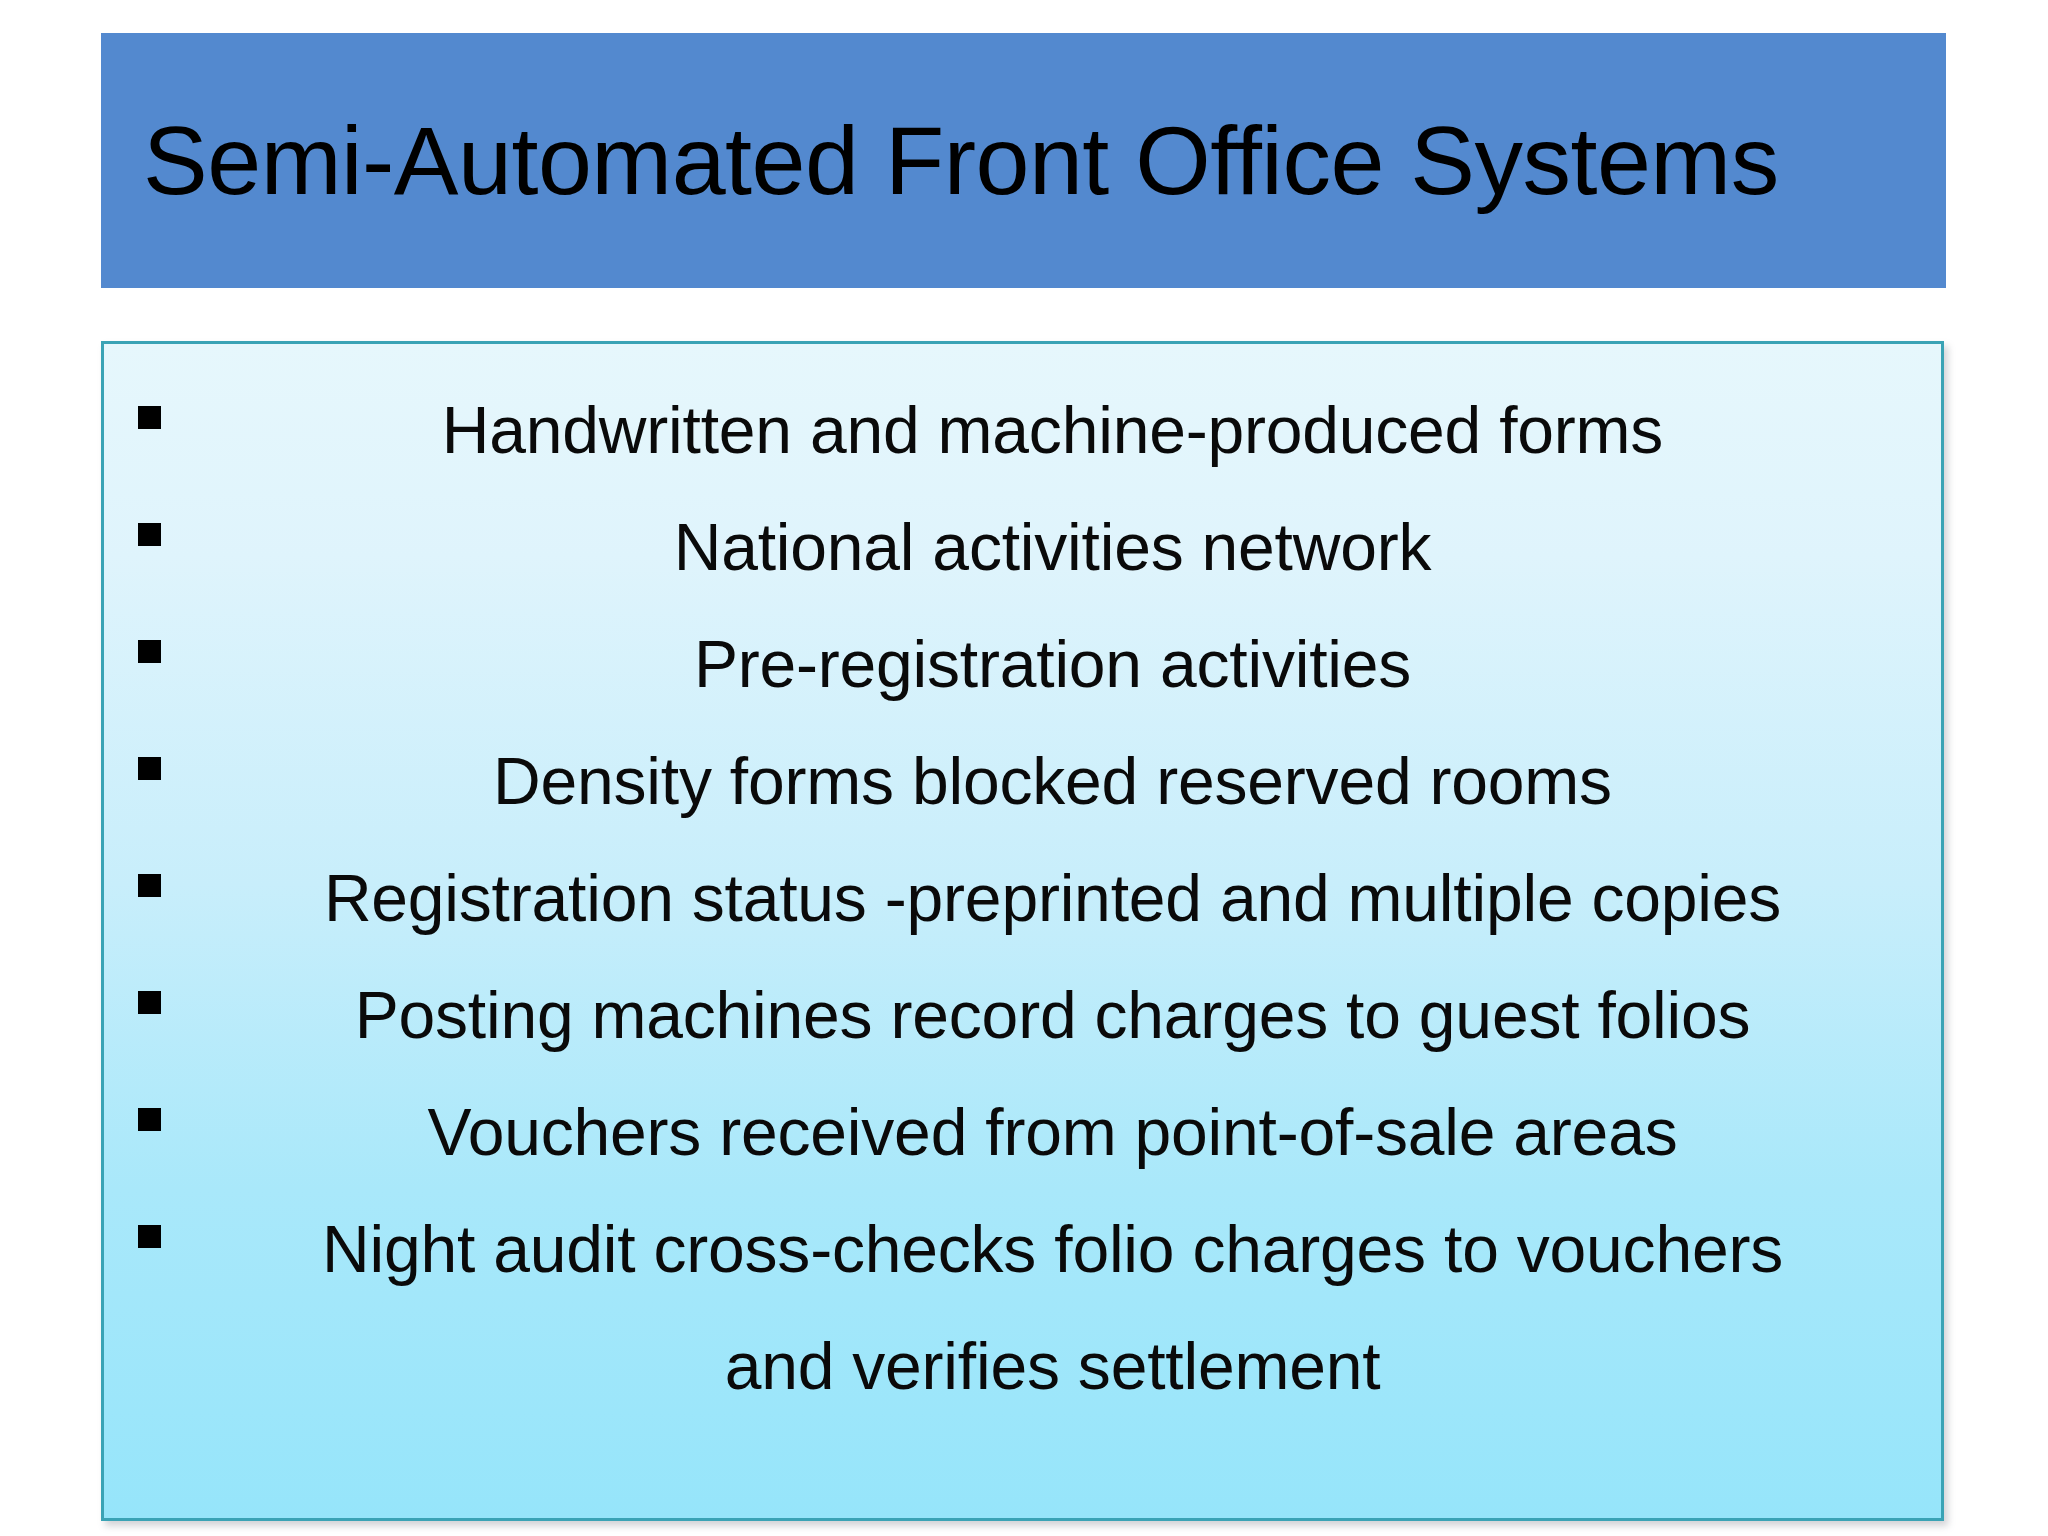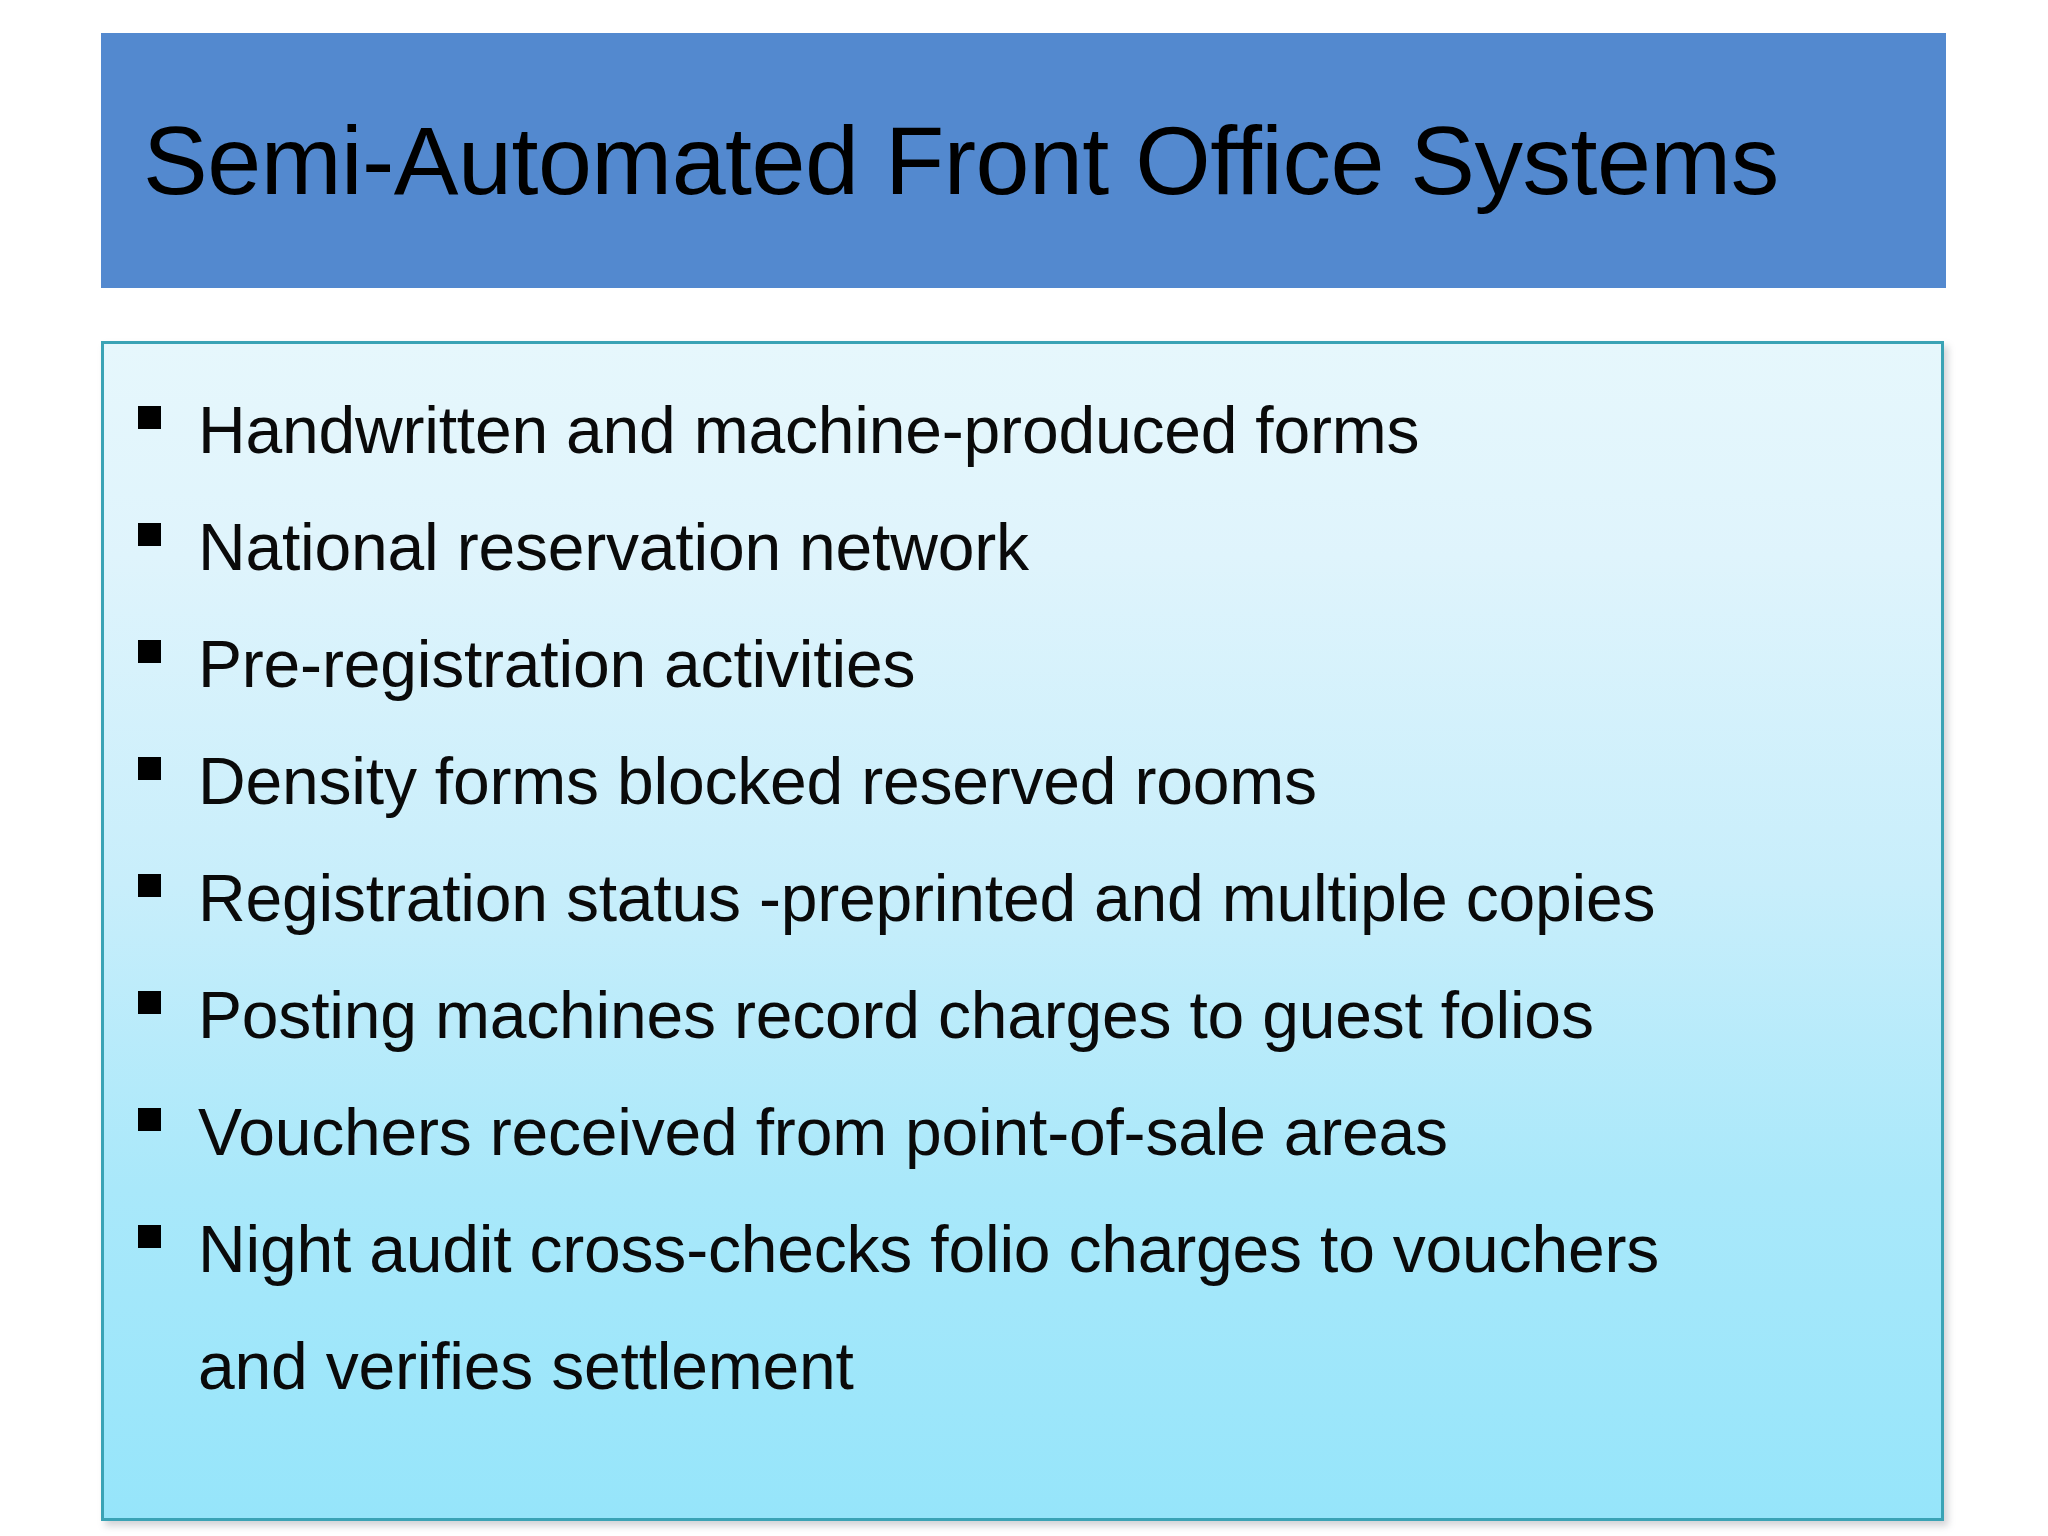--- a/index.html
+++ b/index.html
@@ -87,20 +87,21 @@
   }
   .bullet-text {
     flex: 1 1 auto;
     font-family: "Liberation Sans", "DejaVu Sans", sans-serif;
     font-size: 66px;
     font-weight: 400;
     line-height: 117px;
     color: #0A0A0A;
     letter-spacing: -0.2px;
     white-space: pre-line;
+    text-align: center;
   }
 </style>
 </head>
 <body>
 
 <div class="slide">
 
   <div class="title-bar">
     <div class="title-text">Semi-Automated Front Office Systems</div>
   </div>
@@ -108,21 +109,21 @@
   <div class="content-box">
     <ul class="bullet-list">
 
       <li class="bullet-item">
         <span class="bullet-marker"></span>
         <span class="bullet-text">Handwritten and machine-produced forms</span>
       </li>
 
       <li class="bullet-item">
         <span class="bullet-marker"></span>
-        <span class="bullet-text">National reservation network</span>
+        <span class="bullet-text">National activities network</span>
       </li>
 
       <li class="bullet-item">
         <span class="bullet-marker"></span>
         <span class="bullet-text">Pre-registration activities</span>
       </li>
 
       <li class="bullet-item">
         <span class="bullet-marker"></span>
         <span class="bullet-text">Density forms blocked reserved rooms</span>

